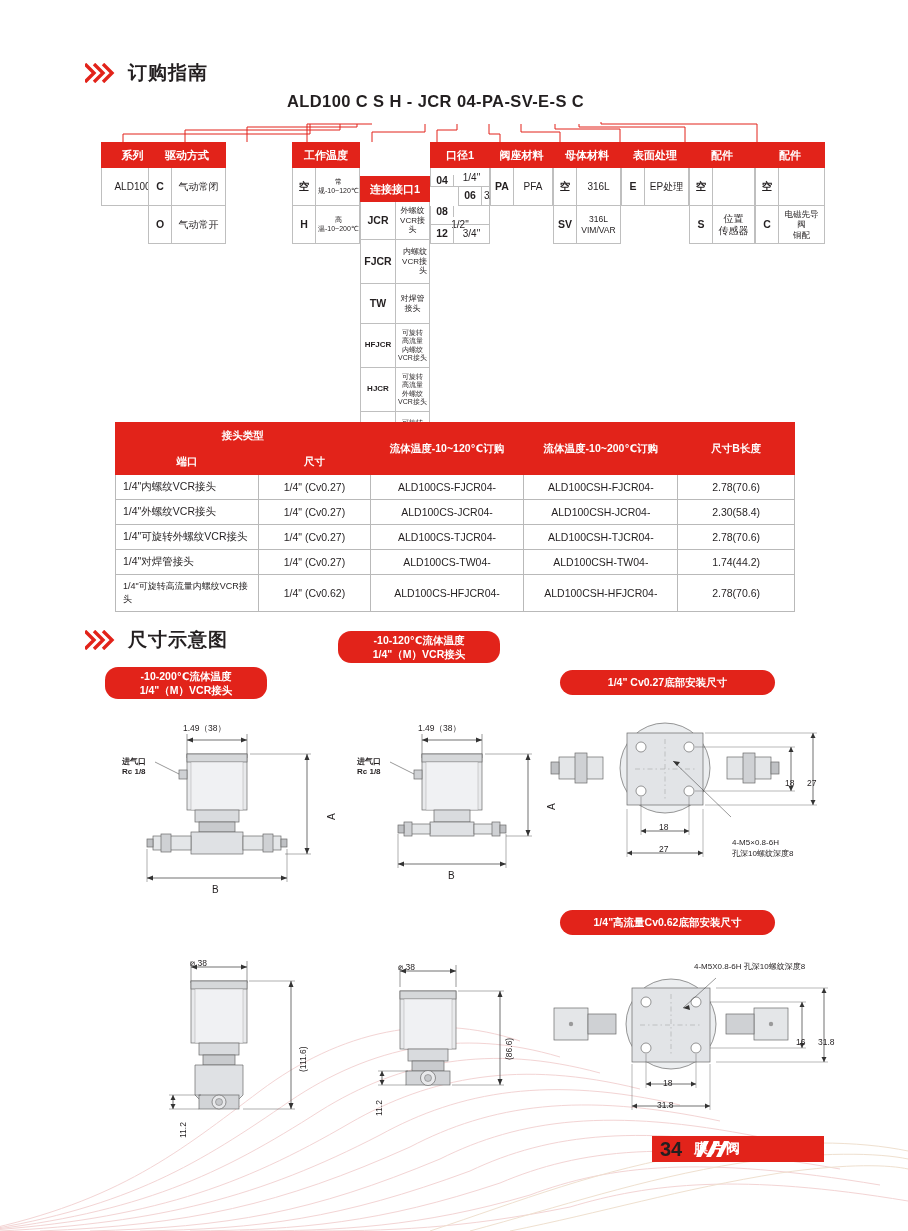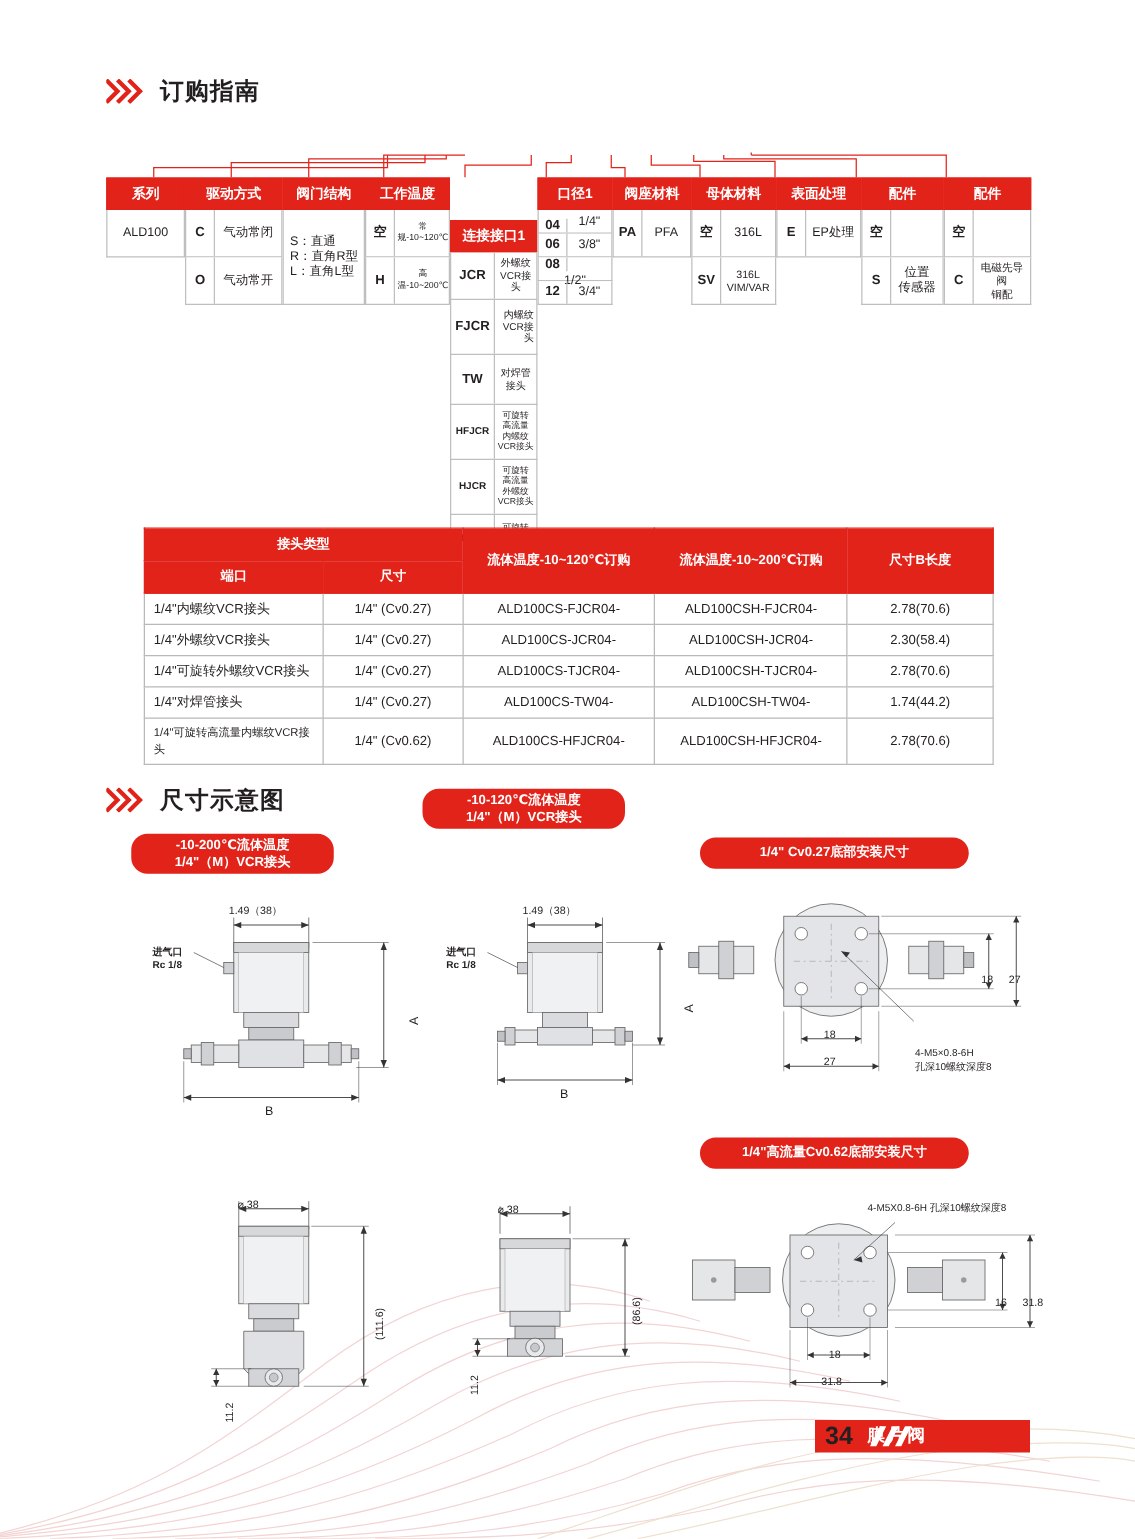--- a/index.html
+++ b/index.html
@@ -105,20 +105,21 @@
     <span class="chev">
       <svg width="34" height="20" viewBox="0 0 34 20">
         <path d="M0 1 L9 10 L0 19" fill="none" stroke="#e2231a" stroke-width="3.4"></path>
         <path d="M9 1 L18 10 L9 19" fill="none" stroke="#e2231a" stroke-width="3.4"></path>
         <path d="M18 1 L27 10 L18 19" fill="none" stroke="#e2231a" stroke-width="3.4"></path>
       </svg>
     </span>
     <span class="txt">订购指南</span>
   </div>
 
+  <div class="code-line" style="left:287px;top:92px;">ALD100 C  S H  -  JCR 04-PA-SV-E-S C</div>
 
   <svg class="lines" style="left:85px;top:110px;width:740px;height:32px;" viewBox="0 0 740 32">
     <g stroke="#e2231a" stroke-width="1" fill="none">
 
       <path d="M38 32 L38 24 L225 24 L225 14"></path>
 
       <path d="M100 32 L100 20 L255 20 L255 14"></path>
 
       <path d="M162 32 L162 17 L272 17 L272 14"></path>
 
@@ -136,47 +137,39 @@
 
       <path d="M600 32 L600 17 L494 17 L494 14"></path>
 
       <path d="M672 32 L672 14 L516 14"></path>
       <path d="M516 14 L516 12"></path>
     </g>
   </svg>
 
   <div class="matrix" style="left:85px;top:142px;width:740px;height:270px;">
 
-    <div class="mcol" style="left:0;width:63px;">
+    <div class="mcol" style="left:16px;width:63px;">
       <div class="mhead">系列</div>
       <div class="mcell" style="height:38px;">
         <div class="v">ALD100</div>
       </div>
     </div>
 
     <div class="mcol" style="left:63px;width:78px;">
       <div class="mhead">驱动方式</div>
       <div class="mcell" style="height:38px;">
         <div class="k">C</div>
         <div class="v">气动常闭</div>
       </div>
       <div class="mcell" style="height:38px;">
         <div class="k">O</div>
         <div class="v">气动常开</div>
       </div>
     </div>
 
-    <div class="mcol" style="left:141px;width:66px;">
-      <div class="mhead">阀门结构</div>
-      <div class="mcell" style="height:76px;">
-        <div class="v left" style="white-space:pre-line;">S：直通
-R：直角R型
-L：直角L型</div>
-      </div>
-    </div>
 
     <div class="mcol" style="left:207px;width:68px;">
       <div class="mhead">工作温度</div>
       <div class="mcell" style="height:38px;">
         <div class="k">空</div>
         <div class="v" style="font-size:7px;">常规-10~120℃</div>
       </div>
       <div class="mcell" style="height:38px;">
         <div class="k">H</div>
         <div class="v" style="font-size:7px;">高温-10~200℃</div>
@@ -221,21 +214,21 @@
 VCR接头</div>
       </div>
     </div>
 
     <div class="mcol" style="left:345px;width:60px;">
       <div class="mhead">口径1</div>
       <div class="mcell" style="height:19px;align-items:flex-end;">
         <div class="k">04</div>
         <div class="v">1/4"</div>
       </div>
-      <div class="mcell" style="height:19px;">
+      <div class="mcell" style="height:19px;margin-left:28px;">
         <div class="k">06</div>
         <div class="v">3/8"</div>
       </div>
       <div class="mcell" style="height:19px;flex-direction:column;">
         <div class="k">08</div>
         <div class="v">1/2"</div>
       </div>
       <div class="mcell" style="height:19px;">
         <div class="k">12</div>
         <div class="v">3/4"</div>

